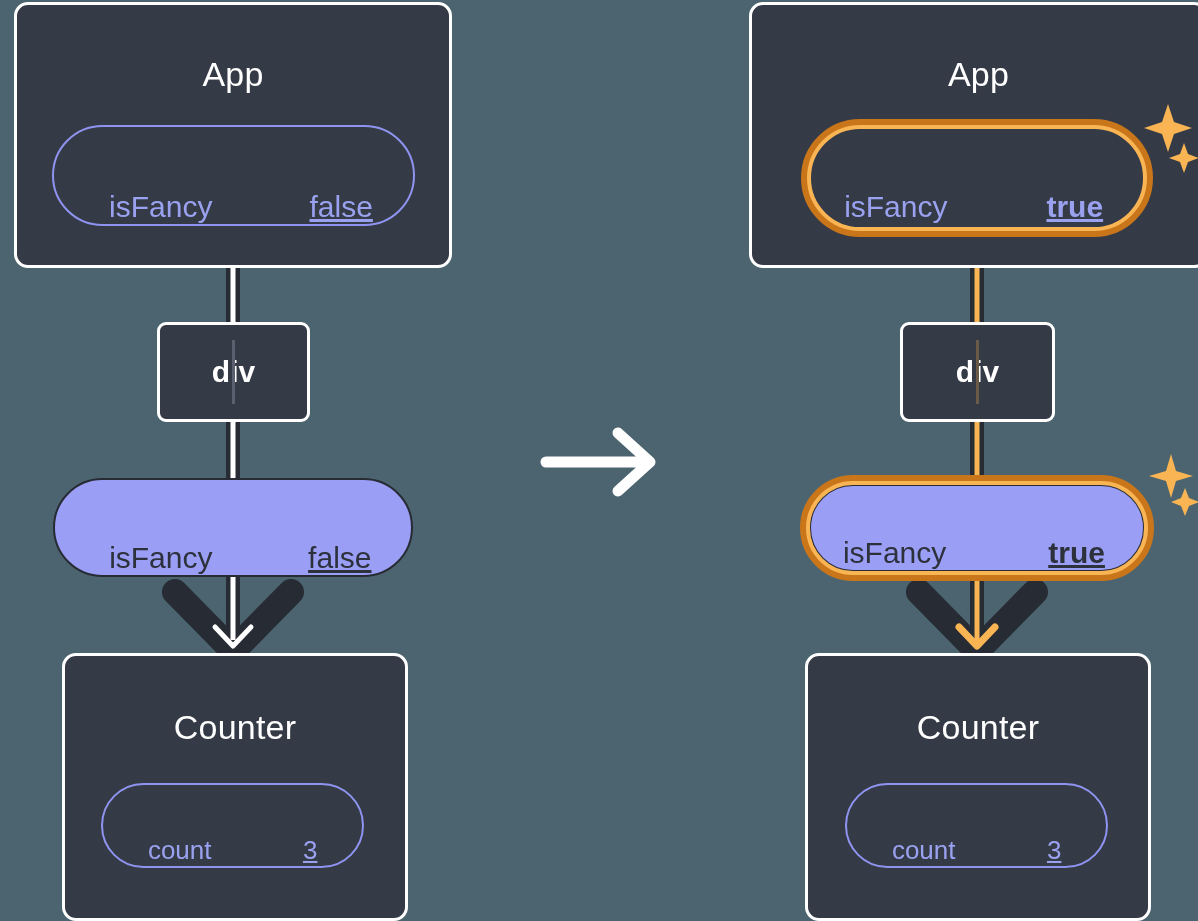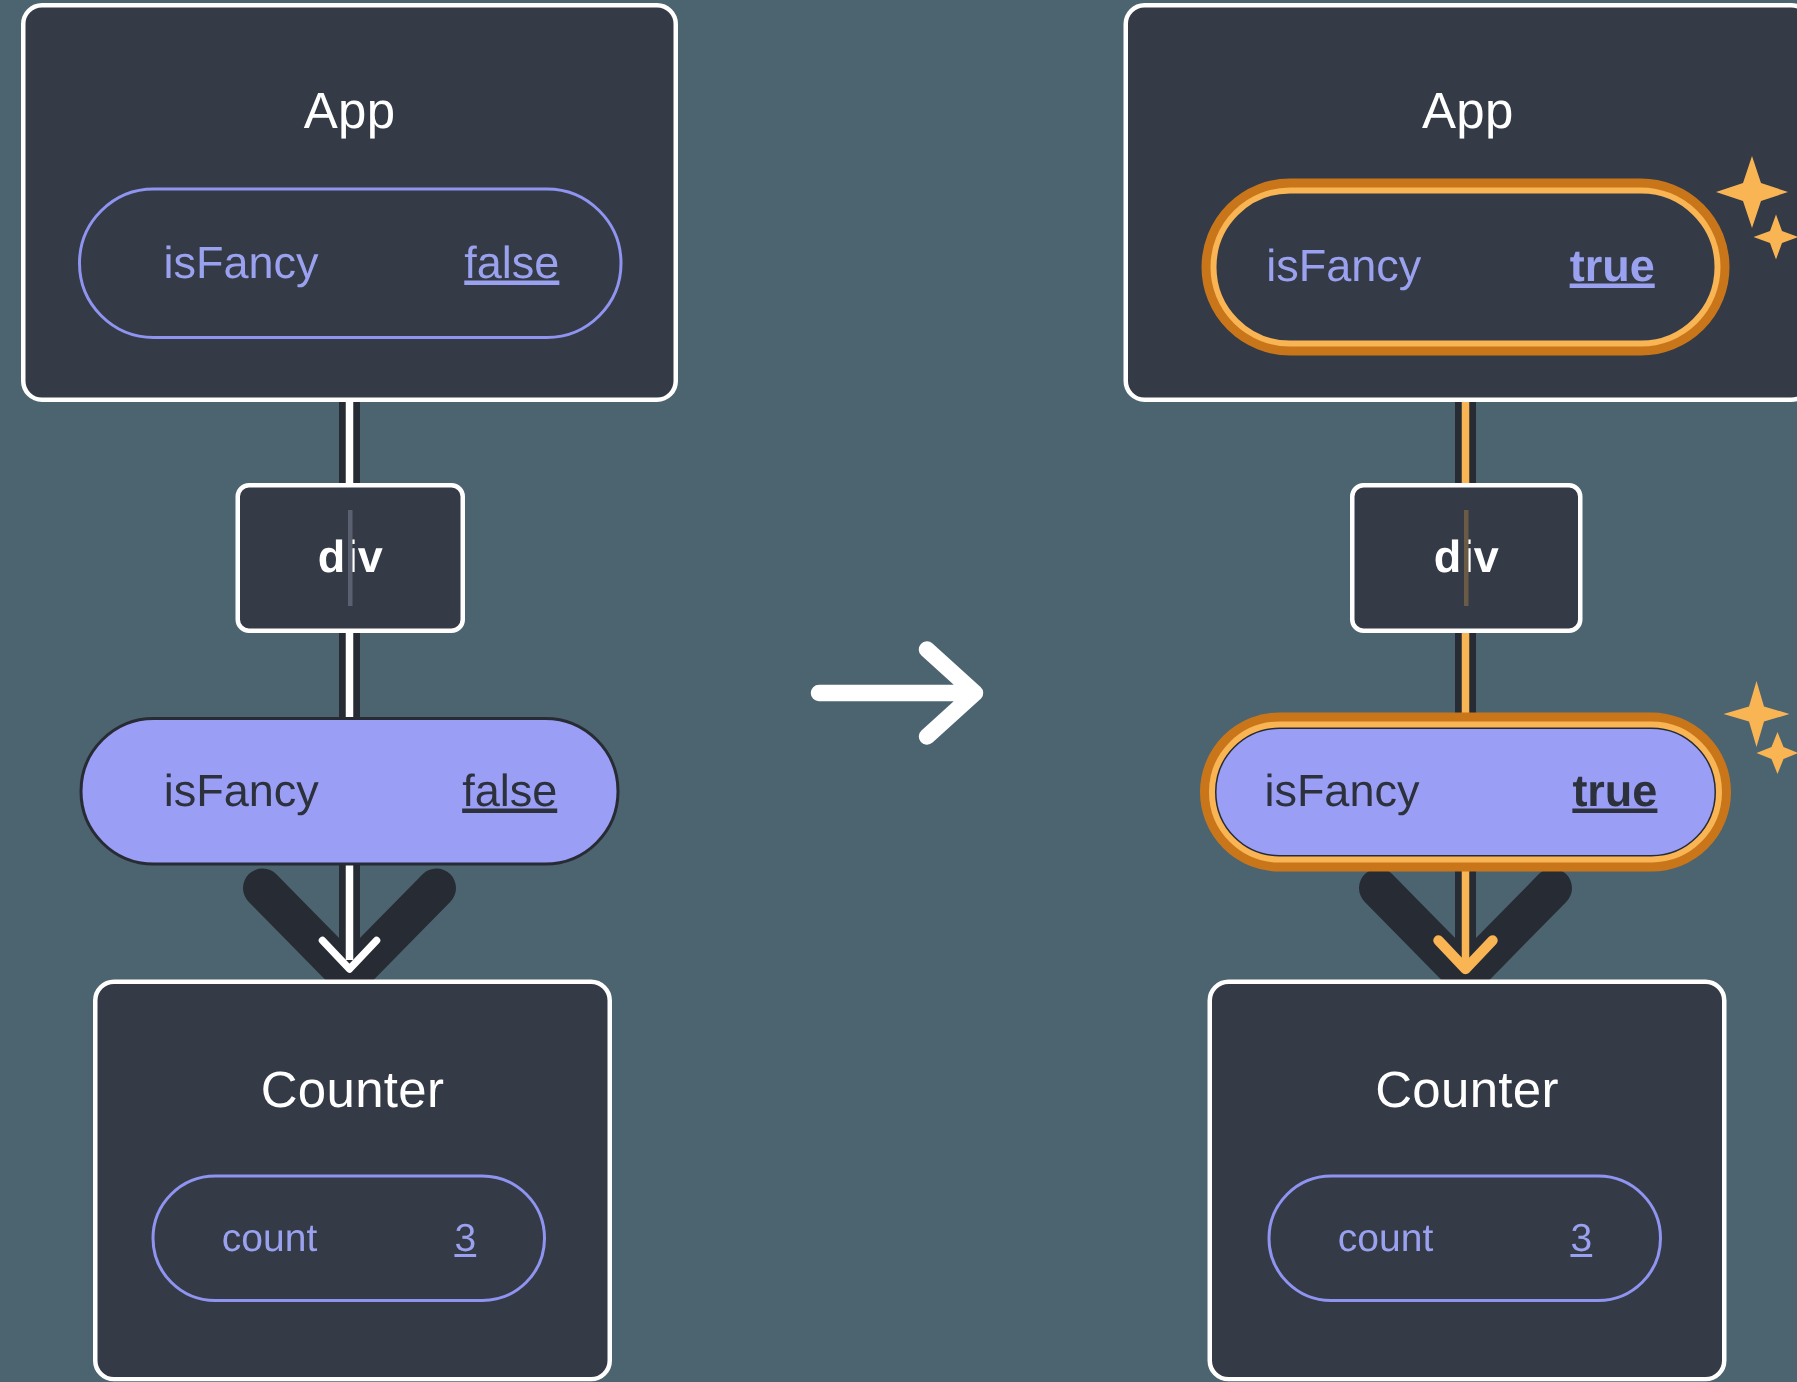--- a/index.html
+++ b/index.html
@@ -61,21 +61,21 @@
     font-size: 30px;
     font-weight: bold;
     z-index: 6;
   }
 
   
   .pill {
     position: absolute;
     box-sizing: border-box;
     display: flex;
-    align-items: center;
+    align-items: flex-end;
     border-radius: 999px;
     z-index: 7;
   }
   .pill-outline {
     background: transparent;
     border: 2px solid #8f94f0;
   }
   .pill-solid {
     background: #9a9ef5;
     border: 2px solid #272b34;

